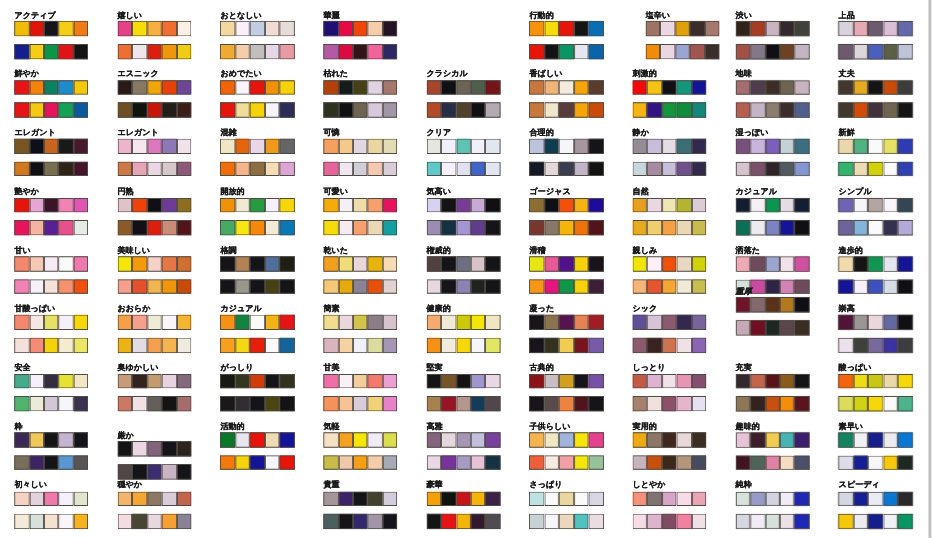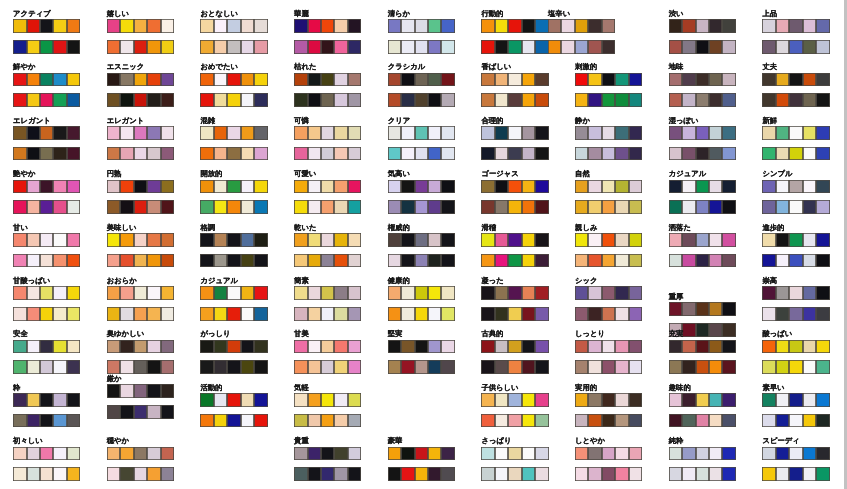--- a/index.html
+++ b/index.html
@@ -89,55 +89,38 @@
         <div class="sw" style="background: rgb(35, 20, 35);"></div>
       </div>
       <div class="swatch-row row2">
         <div class="sw" style="background: rgb(180, 90, 165);"></div>
         <div class="sw" style="background: rgb(220, 10, 65);"></div>
         <div class="sw" style="background: rgb(50, 20, 25);"></div>
         <div class="sw" style="background: rgb(240, 100, 155);"></div>
         <div class="sw" style="background: rgb(45, 40, 100);"></div>
       </div>
     </div>
-    <div class="palette" style="left: 387.74px; top: 9px;">
-      <div class="plabel">清らか</div>
-      <div class="swatch-row row1">
-        <div class="sw" style="background: rgb(120, 120, 195);"></div>
-        <div class="sw" style="background: rgb(230, 230, 240);"></div>
-        <div class="sw" style="background: rgb(220, 220, 230);"></div>
-        <div class="sw" style="background: rgb(90, 195, 140);"></div>
-        <div class="sw" style="background: rgb(70, 100, 200);"></div>
-      </div>
-      <div class="swatch-row row2">
-        <div class="sw" style="background: rgb(230, 230, 210);"></div>
-        <div class="sw" style="background: rgb(235, 235, 245);"></div>
-        <div class="sw" style="background: rgb(225, 225, 240);"></div>
-        <div class="sw" style="background: rgb(125, 120, 195);"></div>
-        <div class="sw" style="background: rgb(210, 230, 234);"></div>
-      </div>
-    </div>
     <div class="palette" style="left: 481.4px; top: 9px;">
       <div class="plabel">行動的</div>
       <div class="swatch-row row1">
         <div class="sw" style="background: rgb(245, 145, 10);"></div>
         <div class="sw" style="background: rgb(245, 220, 10);"></div>
         <div class="sw" style="background: rgb(230, 20, 10);"></div>
         <div class="sw" style="background: rgb(20, 20, 20);"></div>
         <div class="sw" style="background: rgb(10, 110, 180);"></div>
       </div>
       <div class="swatch-row row2">
         <div class="sw" style="background: rgb(230, 20, 10);"></div>
         <div class="sw" style="background: rgb(20, 20, 20);"></div>
         <div class="sw" style="background: rgb(10, 150, 100);"></div>
         <div class="sw" style="background: rgb(230, 230, 240);"></div>
         <div class="sw" style="background: rgb(10, 100, 170);"></div>
       </div>
     </div>
-    <div class="palette" style="left: 548px; top: 9px;">
+    <div class="palette" style="left: 587px; top: 9px;">
       <div class="plabel">塩辛い</div>
       <div class="swatch-row row1">
         <div class="sw" style="background: rgb(160, 114, 100);"></div>
         <div class="sw" style="background: rgb(234, 215, 225);"></div>
         <div class="sw" style="background: rgb(224, 160, 10);"></div>
         <div class="sw" style="background: rgb(60, 45, 45);"></div>
         <div class="sw" style="background: rgb(165, 120, 110);"></div>
       </div>
       <div class="swatch-row row2">
         <div class="sw" style="background: rgb(240, 140, 10);"></div>
@@ -905,21 +888,21 @@
         <div class="sw" style="background: rgb(120, 100, 155);"></div>
       </div>
       <div class="swatch-row row2">
         <div class="sw" style="background: rgb(140, 90, 110);"></div>
         <div class="sw" style="background: rgb(60, 35, 35);"></div>
         <div class="sw" style="background: rgb(205, 115, 80);"></div>
         <div class="sw" style="background: rgb(240, 225, 230);"></div>
         <div class="sw" style="background: rgb(140, 100, 180);"></div>
       </div>
     </div>
-    <div class="palette" style="left: 668.72px; top: 292px;">
+    <div class="palette" style="left: 668.72px; top: 260px; font-style: italic;">
       <div class="plabel">重厚</div>
       <div class="swatch-row row1">
         <div class="sw" style="background: rgb(110, 20, 40);"></div>
         <div class="sw" style="background: rgb(130, 105, 110);"></div>
         <div class="sw" style="background: rgb(90, 50, 25);"></div>
         <div class="sw" style="background: rgb(180, 120, 30);"></div>
         <div class="sw" style="background: rgb(15, 15, 20);"></div>
       </div>
       <div class="swatch-row row2">
         <div class="sw" style="background: rgb(195, 170, 180);"></div>
@@ -1109,21 +1092,21 @@
         <div class="sw" style="background: rgb(20, 20, 25);"></div>
       </div>
       <div class="swatch-row row2">
         <div class="sw" style="background: rgb(120, 110, 90);"></div>
         <div class="sw" style="background: rgb(60, 35, 100);"></div>
         <div class="sw" style="background: rgb(20, 20, 25);"></div>
         <div class="sw" style="background: rgb(90, 150, 210);"></div>
         <div class="sw" style="background: rgb(90, 85, 85);"></div>
       </div>
     </div>
-    <div class="palette" style="left: 106.76px; top: 374px;">
+    <div class="palette" style="left: 106.76px; top: 391px;">
       <div class="plabel">厳か</div>
       <div class="swatch-row row1">
         <div class="sw" style="background: rgb(20, 20, 20);"></div>
         <div class="sw" style="background: rgb(234, 215, 225);"></div>
         <div class="sw" style="background: rgb(130, 100, 125);"></div>
         <div class="sw" style="background: rgb(20, 20, 25);"></div>
         <div class="sw" style="background: rgb(45, 35, 30);"></div>
       </div>
       <div class="swatch-row row2">
         <div class="sw" style="background: rgb(80, 70, 70);"></div>
@@ -1160,20 +1143,37 @@
         <div class="sw" style="background: rgb(220, 220, 80);"></div>
       </div>
       <div class="swatch-row row2">
         <div class="sw" style="background: rgb(200, 188, 70);"></div>
         <div class="sw" style="background: rgb(240, 200, 170);"></div>
         <div class="sw" style="background: rgb(245, 160, 20);"></div>
         <div class="sw" style="background: rgb(245, 205, 170);"></div>
         <div class="sw" style="background: rgb(165, 170, 180);"></div>
       </div>
     </div>
+    <div class="palette" style="left: 387.74px; top: 382.8px;">
+      <div class="plabel">高雅</div>
+      <div class="swatch-row row1">
+        <div class="sw" style="background: rgb(130, 100, 125);"></div>
+        <div class="sw" style="background: rgb(230, 215, 220);"></div>
+        <div class="sw" style="background: rgb(165, 150, 180);"></div>
+        <div class="sw" style="background: rgb(195, 190, 220);"></div>
+        <div class="sw" style="background: rgb(120, 65, 155);"></div>
+      </div>
+      <div class="swatch-row row2">
+        <div class="sw" style="background: rgb(234, 215, 230);"></div>
+        <div class="sw" style="background: rgb(120, 50, 155);"></div>
+        <div class="sw" style="background: rgb(165, 155, 195);"></div>
+        <div class="sw" style="background: rgb(230, 195, 215);"></div>
+        <div class="sw" style="background: rgb(20, 50, 68);"></div>
+      </div>
+    </div>
     <div class="palette" style="left: 481.4px; top: 382.8px;">
       <div class="plabel">子供らしい</div>
       <div class="swatch-row row1">
         <div class="sw" style="background: rgb(245, 180, 80);"></div>
         <div class="sw" style="background: rgb(240, 230, 195);"></div>
         <div class="sw" style="background: rgb(160, 180, 220);"></div>
         <div class="sw" style="background: rgb(245, 230, 10);"></div>
         <div class="sw" style="background: rgb(230, 65, 140);"></div>
       </div>
       <div class="swatch-row row2">

